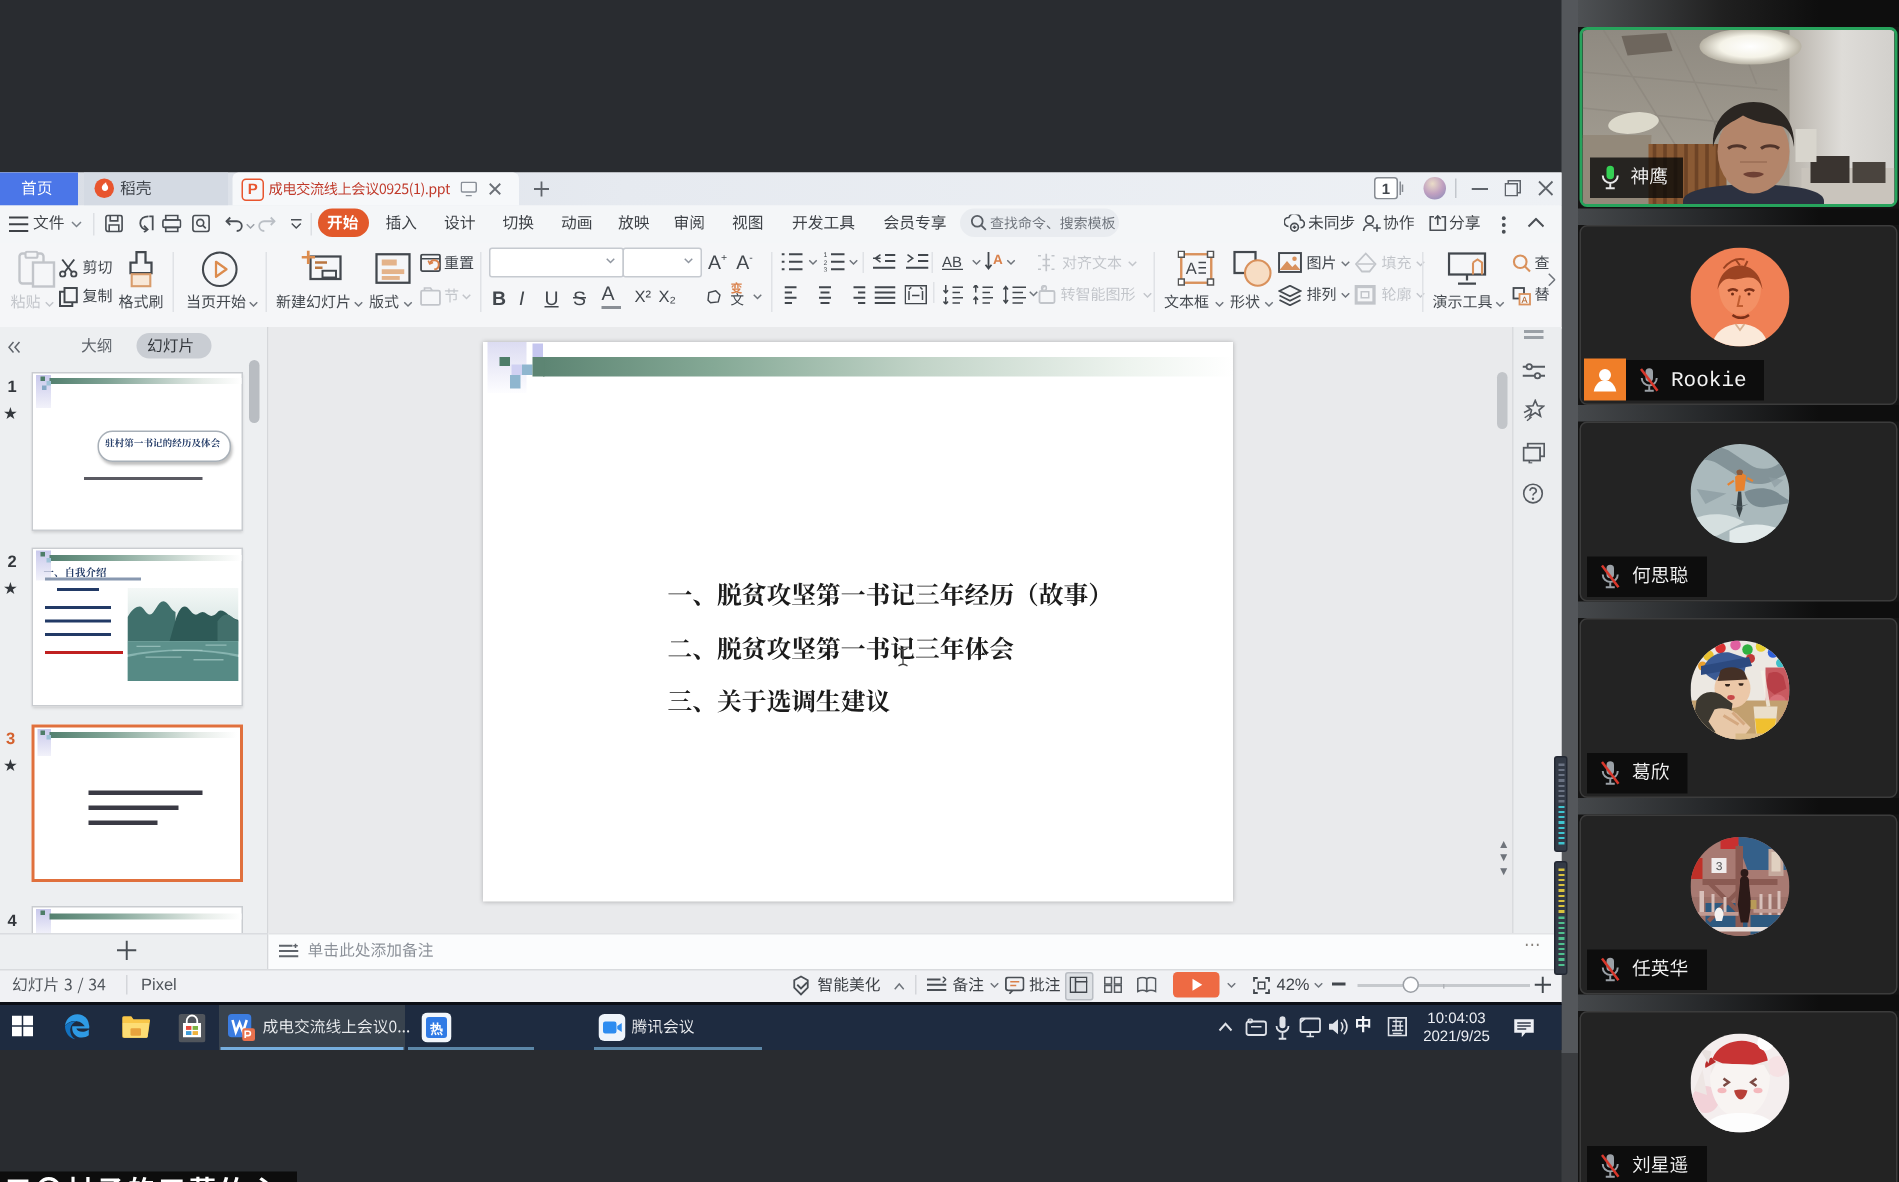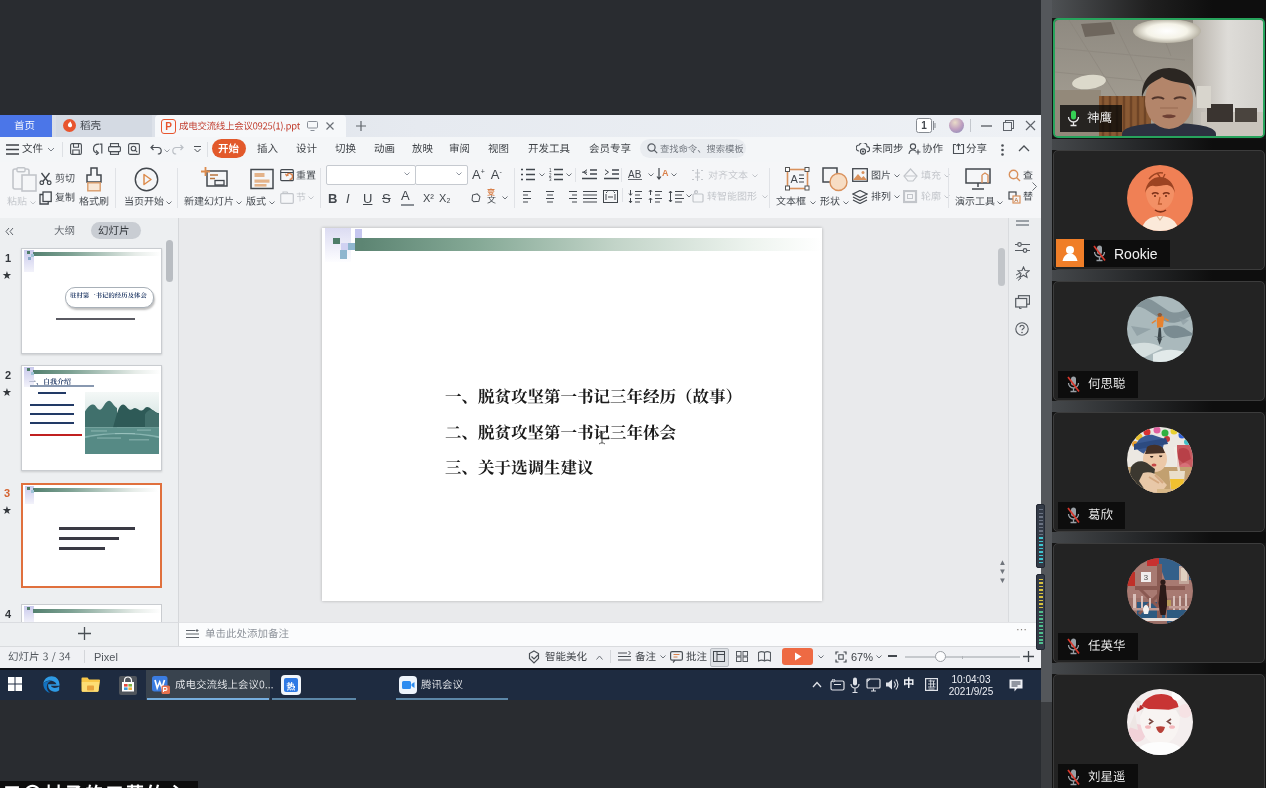--- a/index.html
+++ b/index.html
@@ -827,21 +827,21 @@
     <svg class="a" style="left:794px;top:30px" width="8" height="9" viewBox="0 0 8 9">
         <path d="M1 0.5l6.5 4L1 8.5z" fill="#fff"></path>
       </svg>
     <svg class="a" style="left:818px;top:33px" width="6" height="4" viewBox="0 0 6 4">
         <path d="M0.5 0.5L3 3l2.5-2.5" fill="none" stroke="#6f747b"></path>
       </svg>
     <svg class="a" style="left:835px;top:29px" width="12" height="12" viewBox="0 0 12 12">
         <path d="M1 3.5V1h2.5M8.5 1H11v2.5M11 8.5V11H8.5M3.5 11H1V8.5" fill="none" stroke="#42474d" stroke-width="1.2"></path>
         <rect x="3.8" y="3.8" width="4.4" height="4.4" fill="none" stroke="#42474d"></rect>
       </svg>
-    <div class="a" style="left:851px;top:29px;font-size:11px;color:#3e4247">67%</div>
+    <div class="a" style="left:851px;top:29px;font-size:11px;color:#3e4247">42%</div>
     <svg class="a" style="left:876px;top:33px" width="6" height="4" viewBox="0 0 6 4">
         <path d="M0.5 0.5L3 3l2.5-2.5" fill="none" stroke="#6f747b"></path>
       </svg>
     <div class="a" style="left:888px;top:33px;width:9px;height:1.6px;background:#42474d"></div>
     <div class="a" style="left:905px;top:34px;width:115px;height:1.6px;background:#c6c9cd"></div>
     <div class="a" style="left:935px;top:29px;width:9px;height:9px;border-radius:50%;background:#fdfdfe;border:1px solid #9b9fa5"></div>
     <div class="a" style="left:962px;top:33.6px;width:1px;height:3px;background:#b0b3b8"></div>
     <svg class="a" style="left:1023px;top:29px" width="11" height="11" viewBox="0 0 11 11">
         <path d="M5.5 0v11M0 5.5h11" stroke="#42474d" stroke-width="1.3"></path>
       </svg>
@@ -1048,21 +1048,21 @@
           <circle cx="10" cy="7" r="4" fill="#fff"></circle>
           <path d="M2.5 18c1-5 4-7.5 7.5-7.5s6.5 2.5 7.5 7.5z" fill="#fff"></path>
         </svg>
     </div>
     <div class="a row" style="left:30px;top:89px;height:27px;background:rgba(8,8,8,0.78);padding:0 12px 0 8px">
       <svg width="15" height="17" viewBox="0 0 15 17">
           <rect x="5" y="0.5" width="5" height="9" rx="2.5" fill="#9aa0a6"></rect>
           <path d="M2.5 7a5 5 0 0010 0M7.5 12v3M4.5 15.5h6" fill="none" stroke="#9aa0a6" stroke-width="1.3"></path>
           <path d="M2 1l11 14.5" stroke="#d8382c" stroke-width="1.7"></path>
         </svg>
-      <div style="margin-left:7px;font-size:14px;color:#f2f2f2;font-family:Liberation Sans, sans-serif">Rookie</div>
+      <div style="margin-left:7px;font-size:14px;color:#f2f2f2;font-family:Liberation Mono, monospace">Rookie</div>
     </div>
   </div>
 
   <div class="a" style="left:1px;top:281px;width:212px;height:120px;border-radius:5px;border:1px solid #3c3c3c;background:#232323;box-sizing:border-box">
     <svg class="a" style="left:73px;top:14px" width="66" height="66" viewBox="0 0 66 66">
       <defs>
           <clipPath id="c3">
             <circle cx="33" cy="33" r="33"></circle>
           </clipPath>
         </defs>

